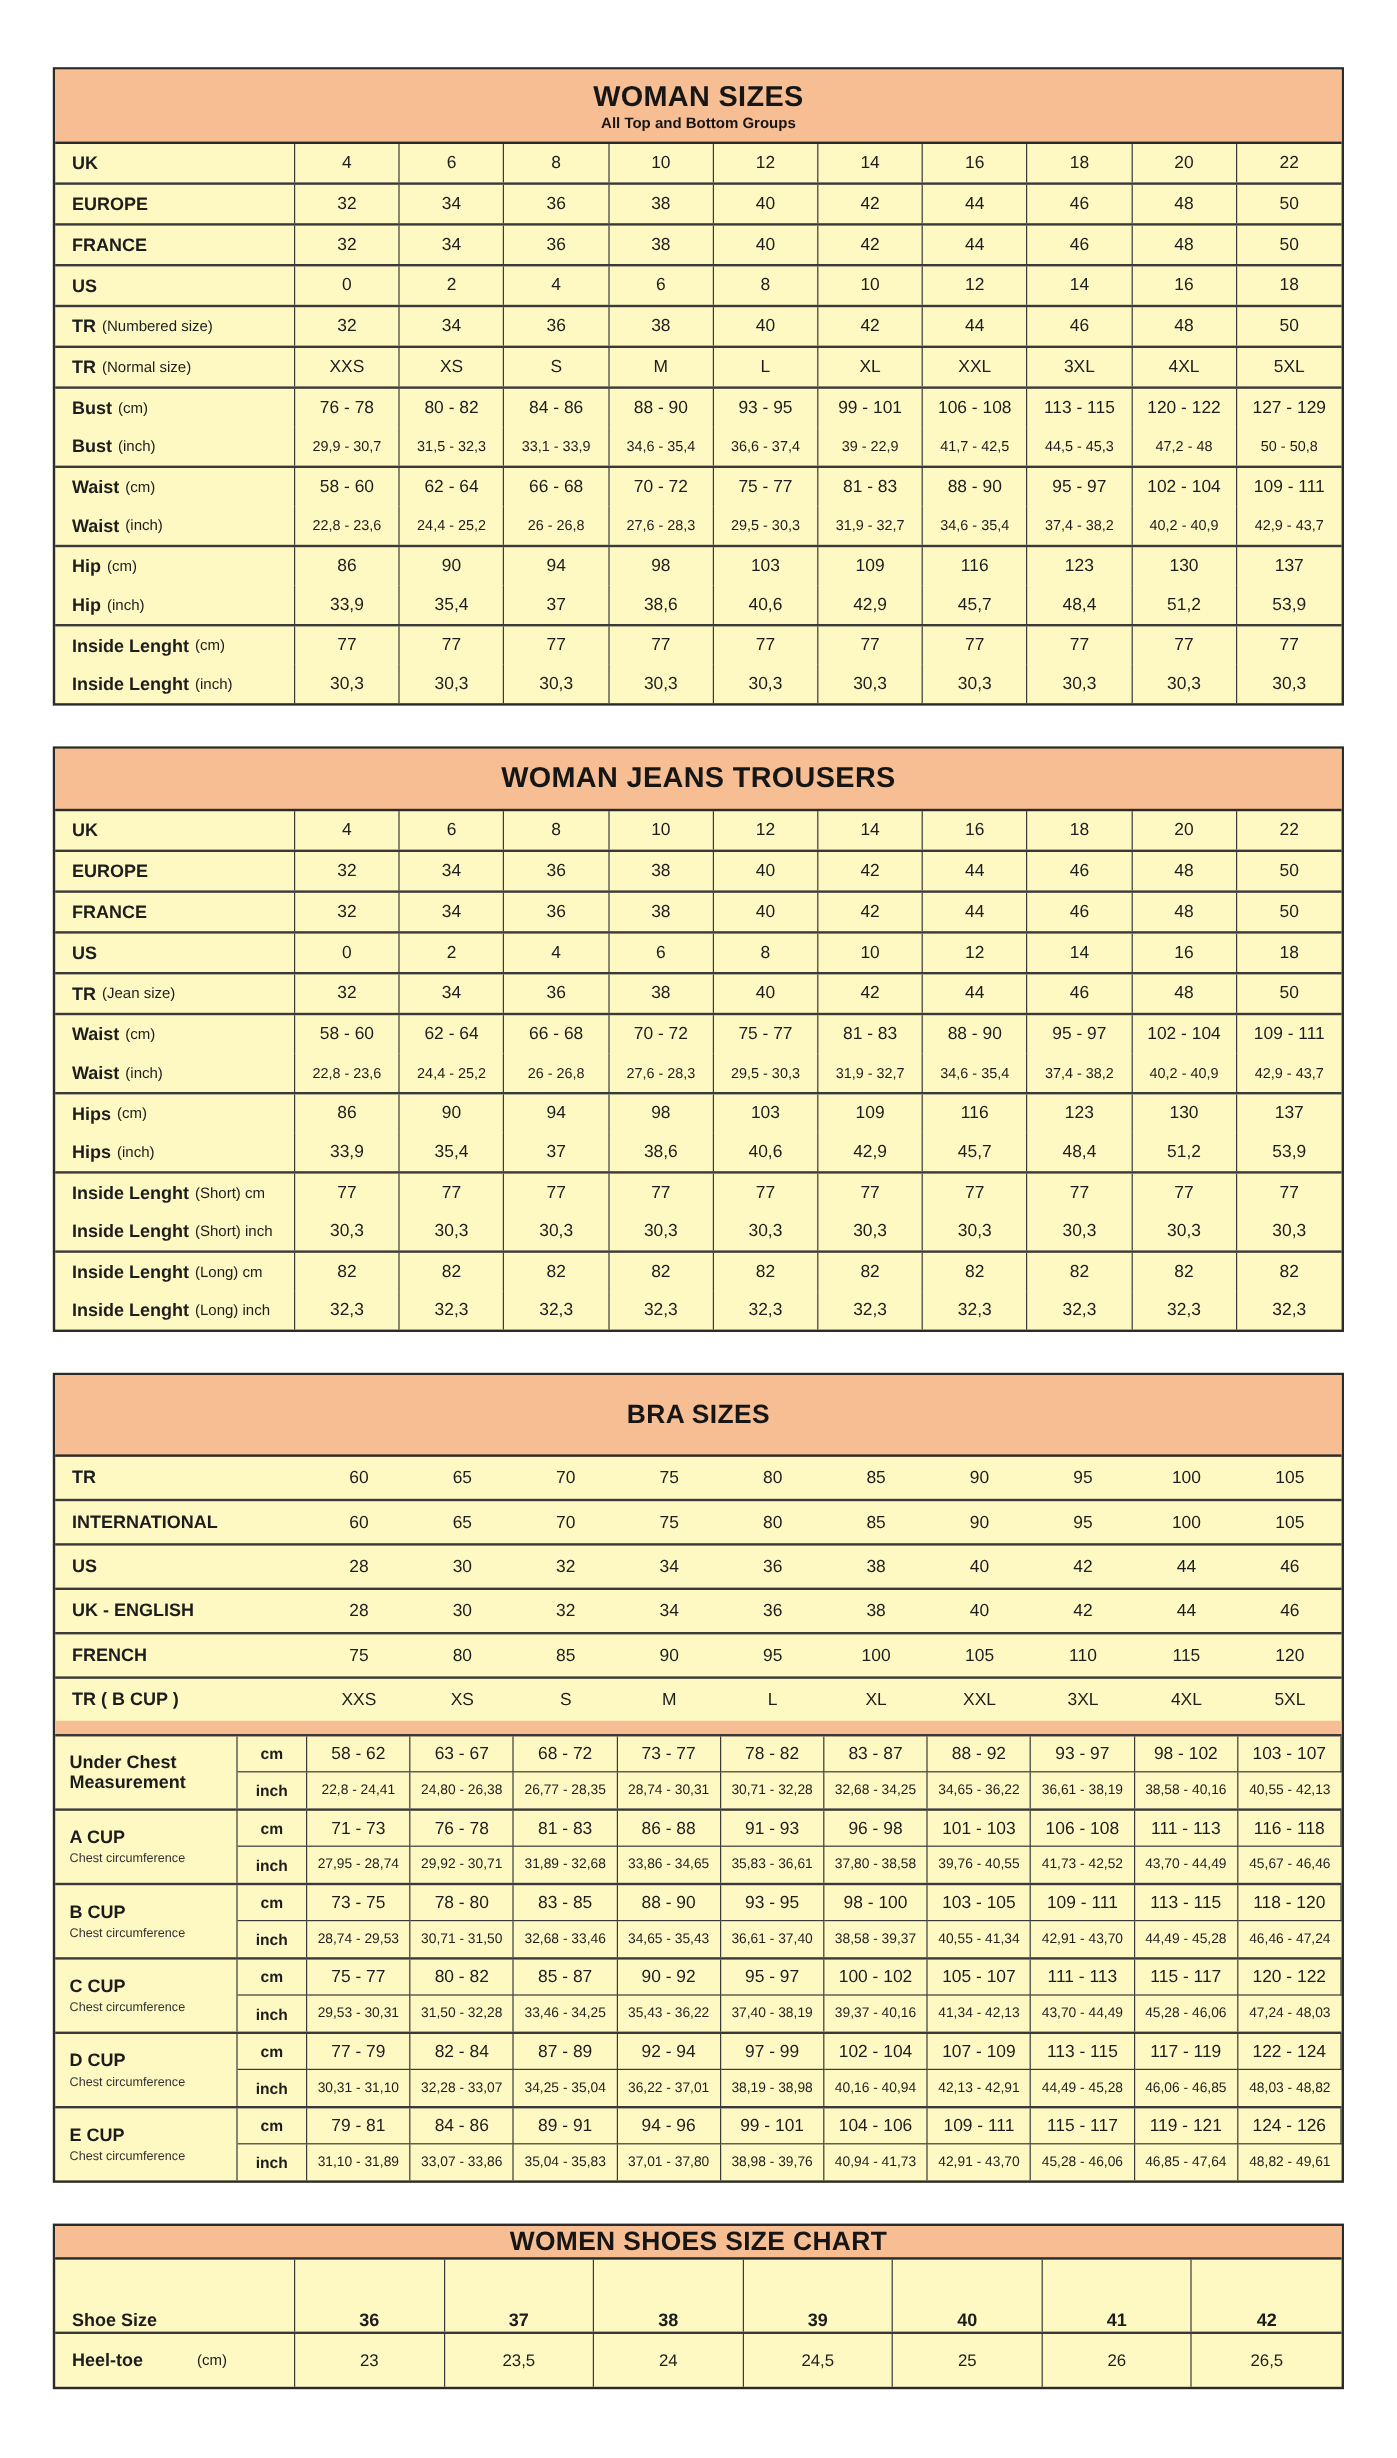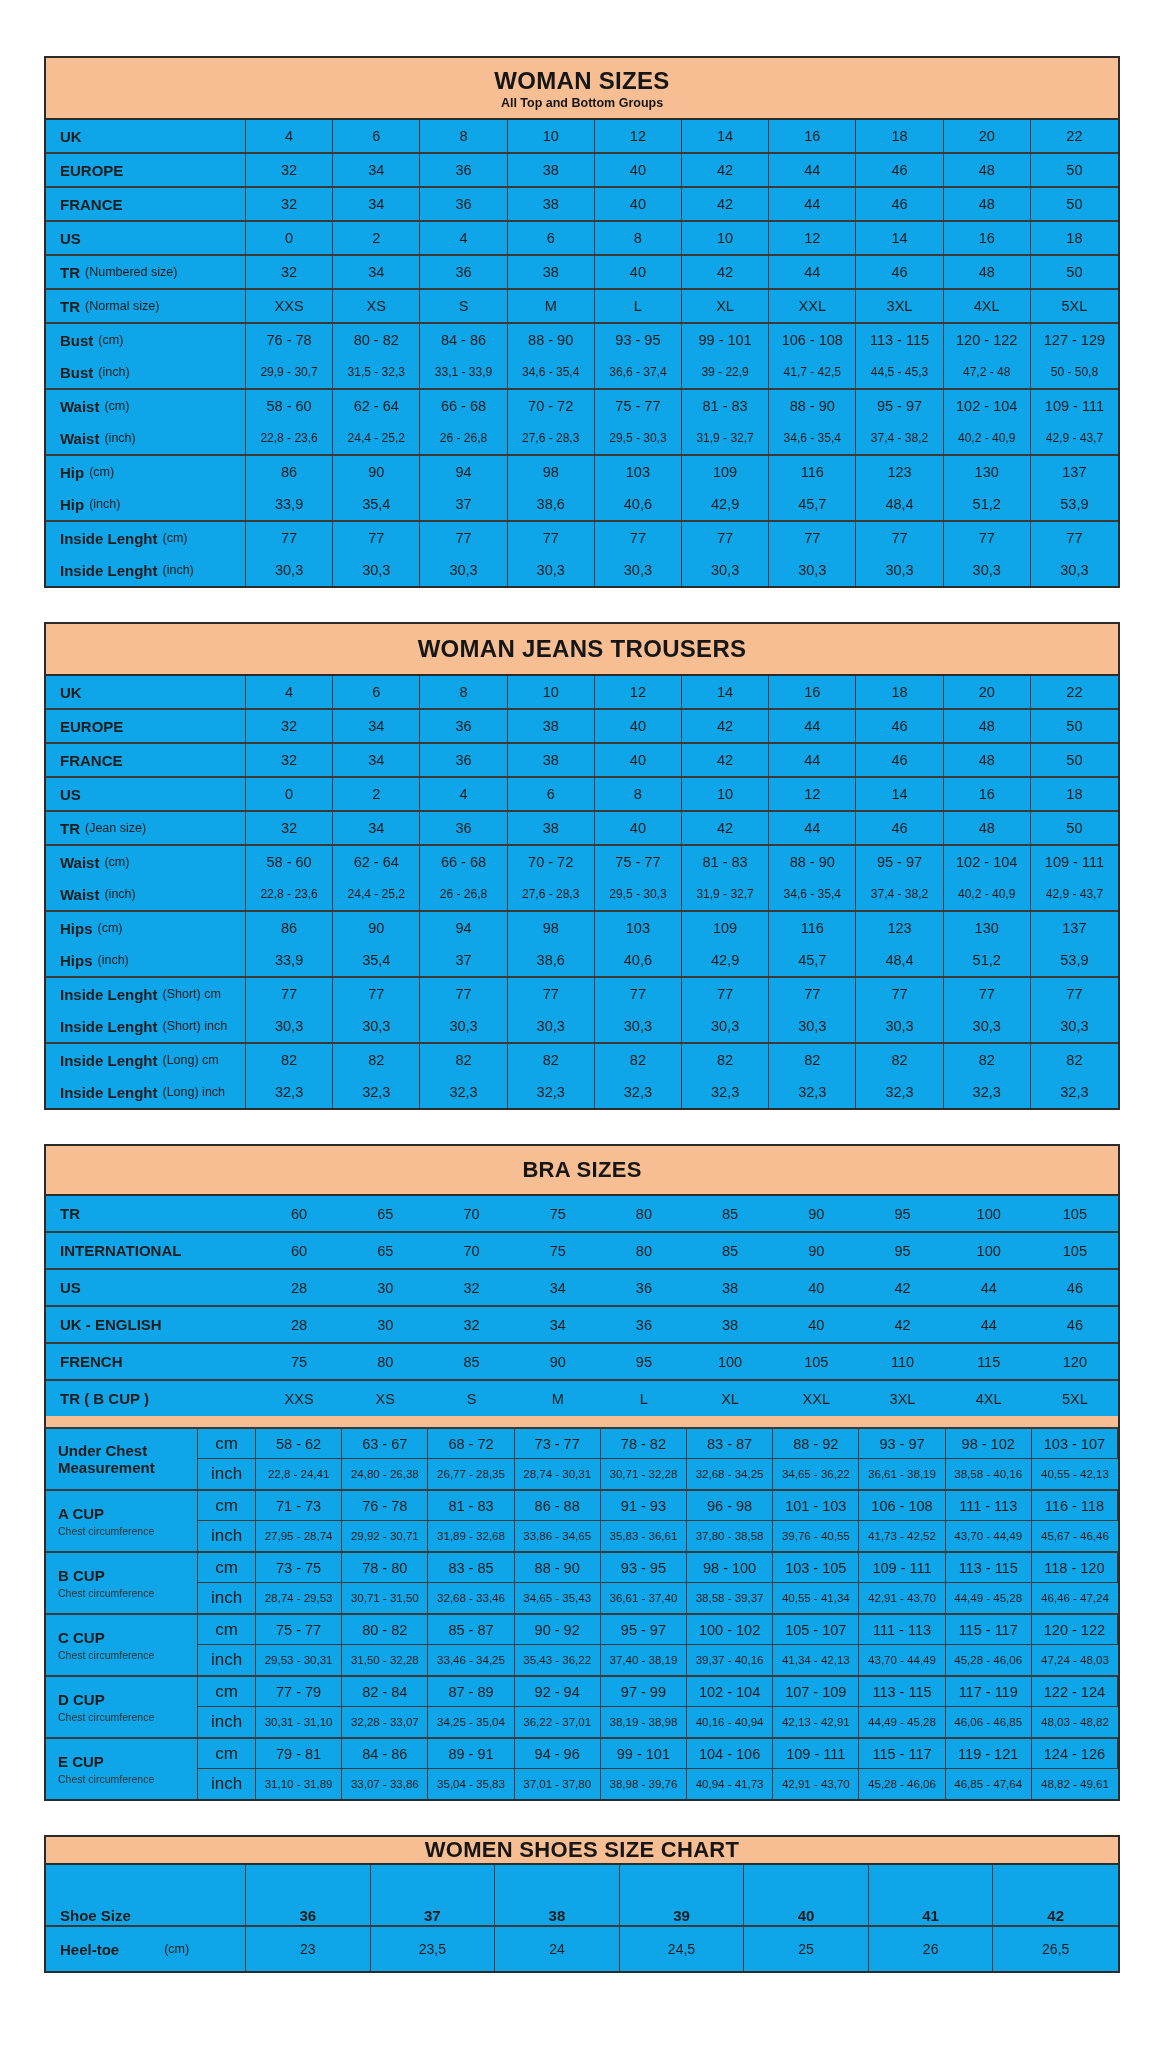--- a/index.html
+++ b/index.html
@@ -11,32 +11,32 @@
   *{box-sizing:border-box;margin:0;padding:0;}
   html,body{background:#ffffff;}
   body{
     width:1164px;height:2048px;
     font-family:"Liberation Sans","DejaVu Sans",sans-serif;
     color:var(--txt);
   }
   .page{padding:56px 44px 40px 44px;}
   .sizetable{
     border:2px solid var(--outer);
-    background:#0ea5e9;
+    background:#fef9c3;
     margin-bottom:34px;
   }
   .thead{
     background:var(--accent);
     border-bottom:2px solid var(--outer);
     text-align:center;
     display:flex;flex-direction:column;justify-content:center;
   }
   .thead.h1{height:62px;}
   .thead.h2{height:52px;}
-  .thead.h3{height:50px;align-items:center;}
+  .thead.h3{height:68px;align-items:center;}
   .thead.h4{height:28px;}
   .ttitle{font-size:24px;font-weight:800;letter-spacing:.3px;color:#161616;}
   .ttitle.sm{font-size:22px;}
   .tsub{font-size:12.5px;font-weight:700;margin-top:1px;color:#161616;}
   
   .trow{display:grid;border-bottom:2px solid var(--line);}
   .trow:last-child{border-bottom:none;}
   .trow.no-bottom{border-bottom:none;}
   .grid-sizes{grid-template-columns:200px repeat(10,1fr);}
   .grid-bra-top{grid-template-columns:210px repeat(10,1fr);}
@@ -68,21 +68,21 @@
   .cup-group:last-child{border-bottom:none;}
   .name-cell{
     grid-row:1 / span 2;
     display:flex;flex-direction:column;justify-content:center;align-items:flex-start;
     padding-left:12px;border-right:1.5px solid var(--line);
   }
   .cup-name{font-weight:700;font-size:15px;line-height:1.15;}
   .cup-desc{font-weight:400;font-size:10.5px;margin-top:2px;color:#333;}
   .cup-group .cell{min-height:30px;}
   .cup-group .r1{border-bottom:1.5px solid var(--line);}
-  .unit-cell{font-weight:400;font-size:17px;}
+  .unit-cell{font-weight:700;font-size:13px;}
   .cup-group .inchv{font-size:11.5px;}
   .cup-group .cmv{font-size:14.5px;}
   
   .shoes-row1 .cell{min-height:60px;font-weight:700;font-size:15px;align-items:flex-end;}
   .shoes-row2 .cell{min-height:44px;font-size:14px;gap:40px;}
 </style>
 </head>
 <body>
 
 <div class="page">

